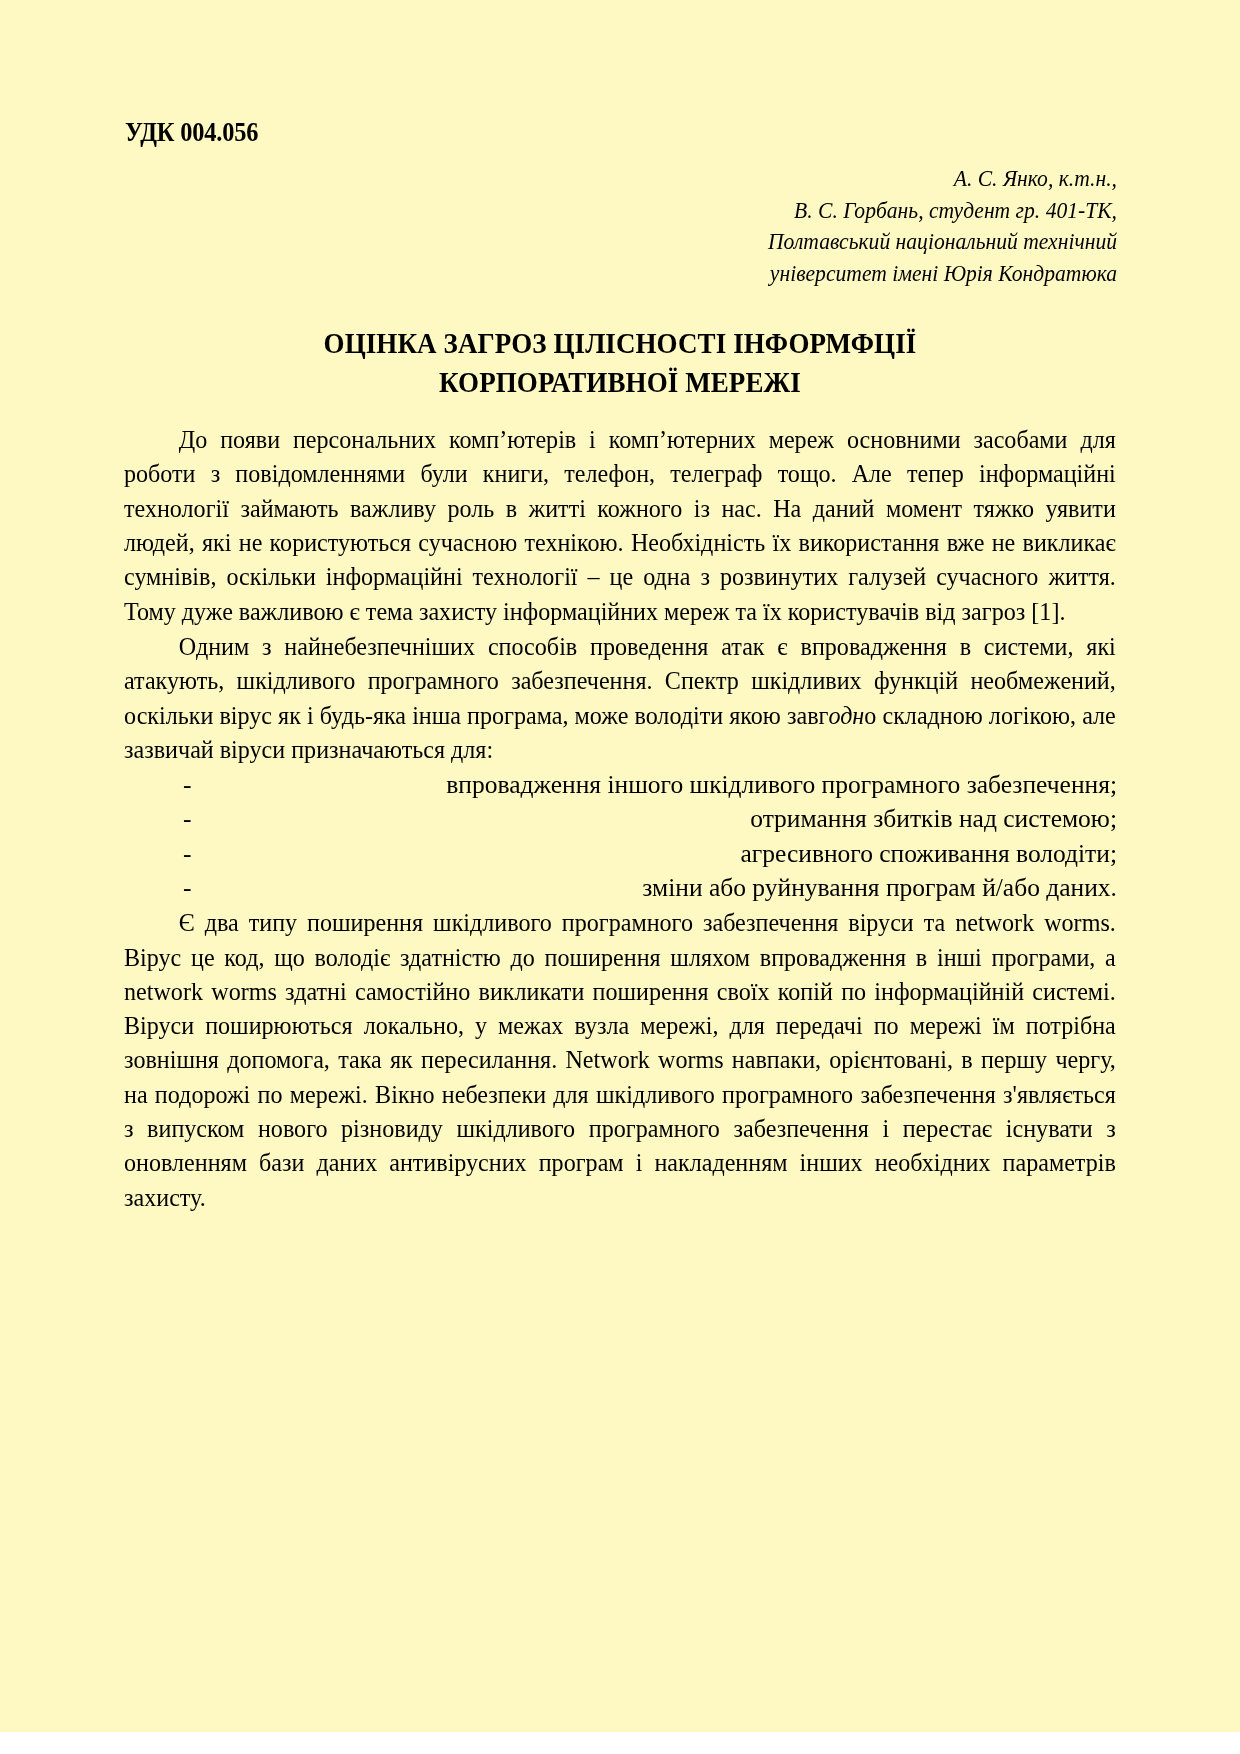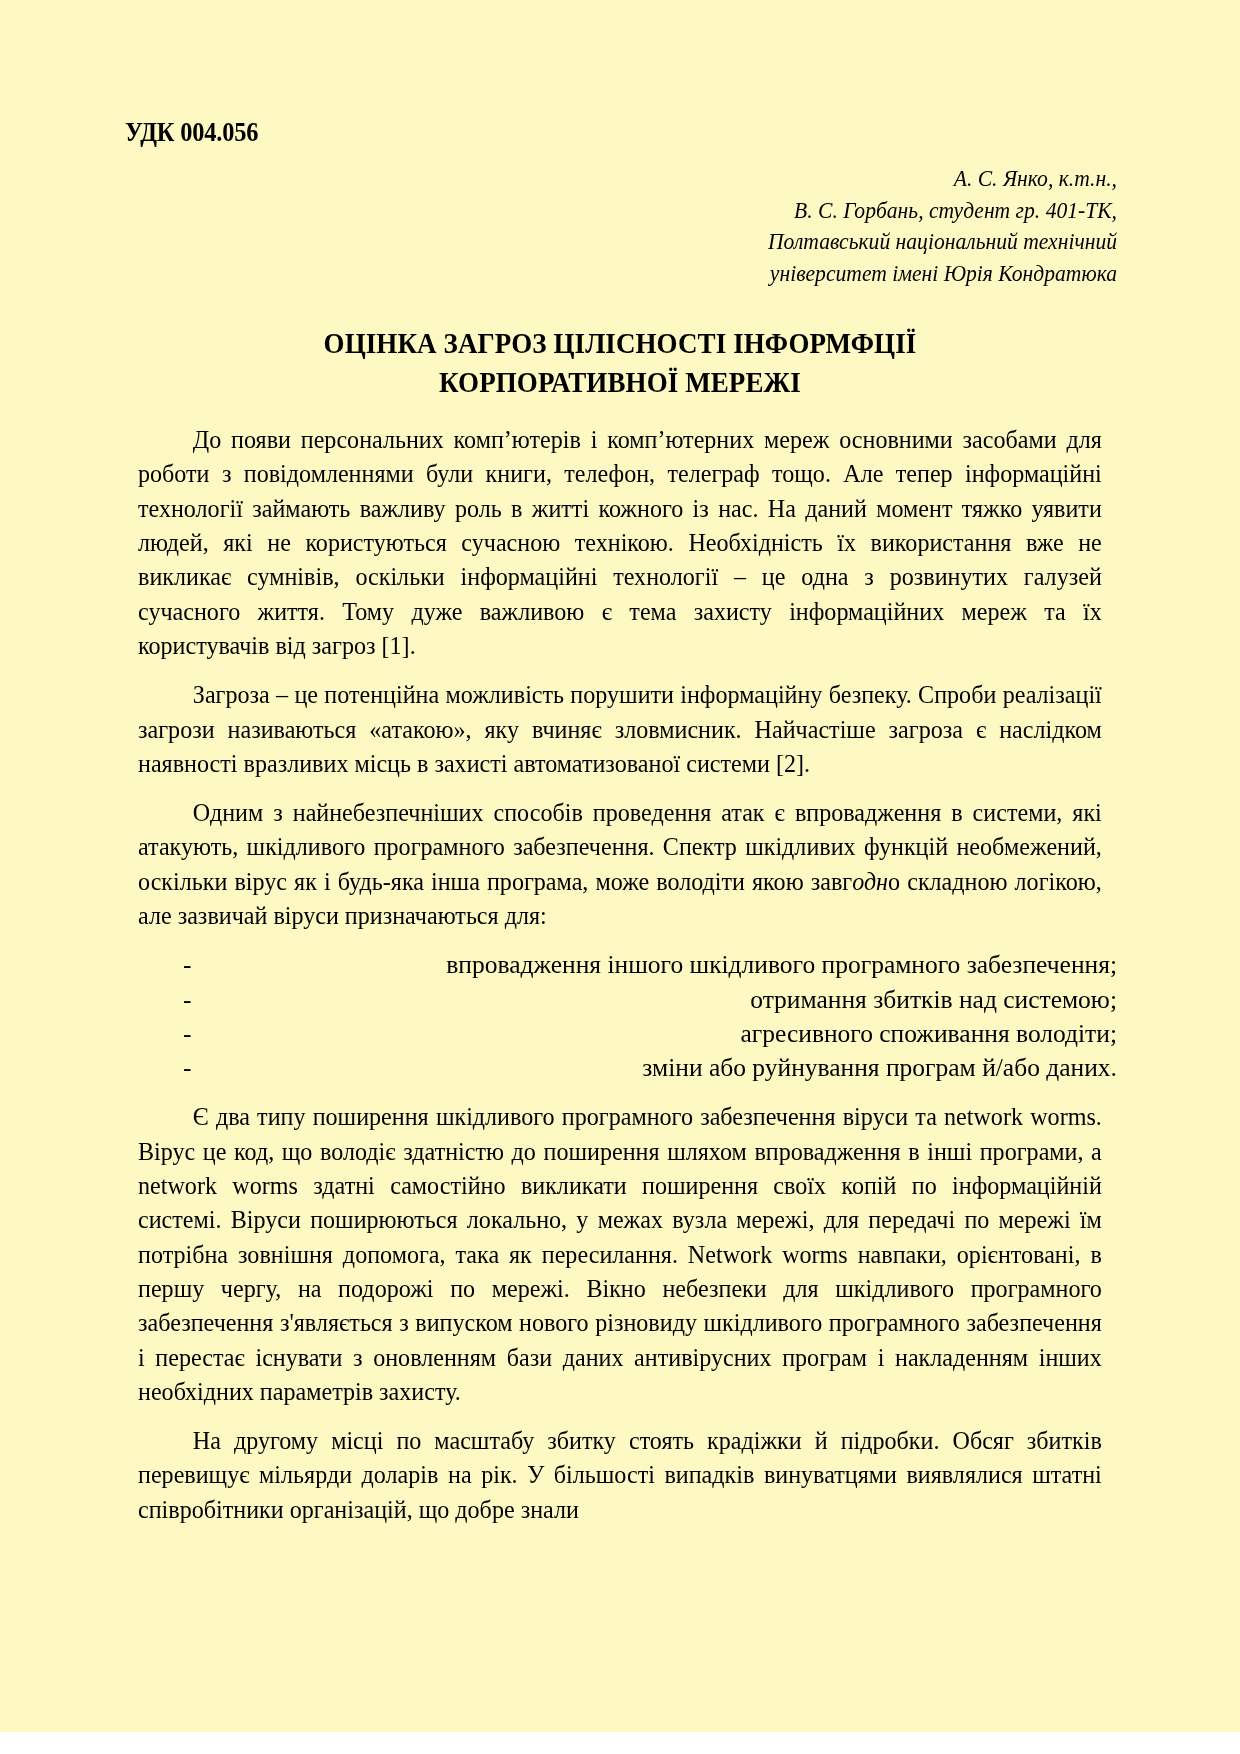--- a/index.html
+++ b/index.html
@@ -57,21 +57,21 @@
 
   .body-text {
     margin-top: 22px;
     font-size: 25.5px;
     line-height: 1.345;
     text-align: justify;
     text-justify: inter-word;
     font-family: "Liberation Serif", "DejaVu Serif", serif;
   }
   .body-text p {
-    margin: 15px;
+    margin: 1px;
     text-indent: 58px;
     text-align: justify;
   }
   .squeeze {
     display: block;
     transform: scaleX(0.945);
     transform-origin: left top;
     width: 105.8%;
   }
   ul.bullets {
@@ -126,23 +126,20 @@
     <div>ОЦІНКА ЗАГРОЗ ЦІЛІСНОСТІ ІНФОРМФЦІЇ</div>
     <div>КОРПОРАТИВНОЇ МЕРЕЖІ</div>
   </div>
 
   <div class="body-text">
 
     <p>
         <span class="squeeze">До появи персональних комп’ютерів і комп’ютерних мереж основними засобами для роботи з повідомленнями були книги, телефон, телеграф тощо. Але тепер інформаційні технології займають важливу роль в житті кожного із нас. На даний момент тяжко уявити людей, які не користуються сучасною технікою. Необхідність їх використання вже не викликає сумнівів, оскільки інформаційні технології – це одна з розвинутих галузей сучасного життя. Тому дуже важливою є тема захисту інформаційних мереж та їх користувачів від загроз [1].</span>
       </p>
 
-    <p>
-        <span class="squeeze">Загроза – це потенційна можливість порушити інформаційну безпеку. Спроби реалізації загрози називаються «атакою», яку вчиняє зловмисник. Найчастіше загроза є наслідком наявності вразливих місць в захисті автоматизованої системи [2].</span>
-      </p>
 
     <p>
         <span class="squeeze"><span>Одним з найнебезпечніших способів проведення атак є впровадження в системи, які атакують, шкідливого програмного забезпечення. Спектр шкідливих функцій необмежений, оскільки вірус як і будь-яка інша програма, може володіти якою завг</span><span class="italic-inline">одн</span><span>о складною логікою, але зазвичай віруси призначаються для:</span></span>
       </p>
 
     <ul class="bullets">
       <li>
         <span class="dash">-</span>
         <span class="txt">впровадження іншого шкідливого програмного забезпечення;</span>
       </li>
@@ -157,20 +154,17 @@
       <li>
         <span class="dash">-</span>
         <span class="txt">зміни або руйнування програм й/або даних.</span>
       </li>
     </ul>
 
     <p>
         <span class="squeeze">Є два типу поширення шкідливого програмного забезпечення віруси та network worms. Вірус це код, що володіє здатністю до поширення шляхом впровадження в інші програми, a network worms здатні самостійно викликати поширення своїх копій по інформаційній системі. Віруси поширюються локально, у межах вузла мережі, для передачі по мережі їм потрібна зовнішня допомога, така як пересилання. Network worms навпаки, орієнтовані, в першу чергу, на подорожі по мережі. Вікно небезпеки для шкідливого програмного забезпечення з'являється з випуском нового різновиду шкідливого програмного забезпечення і перестає існувати з оновленням бази даних антивірусних програм і накладенням інших необхідних параметрів захисту.</span>
       </p>
 
-    <p>
-        <span class="squeeze">На другому місці по масштабу збитку стоять крадіжки й підробки. Обсяг збитків перевищує мільярди доларів на рік. У більшості випадків винуватцями виявлялися штатні співробітники організацій, що добре знали</span>
-      </p>
 
   </div>
 
 
 </div>
 
 </body></html>

